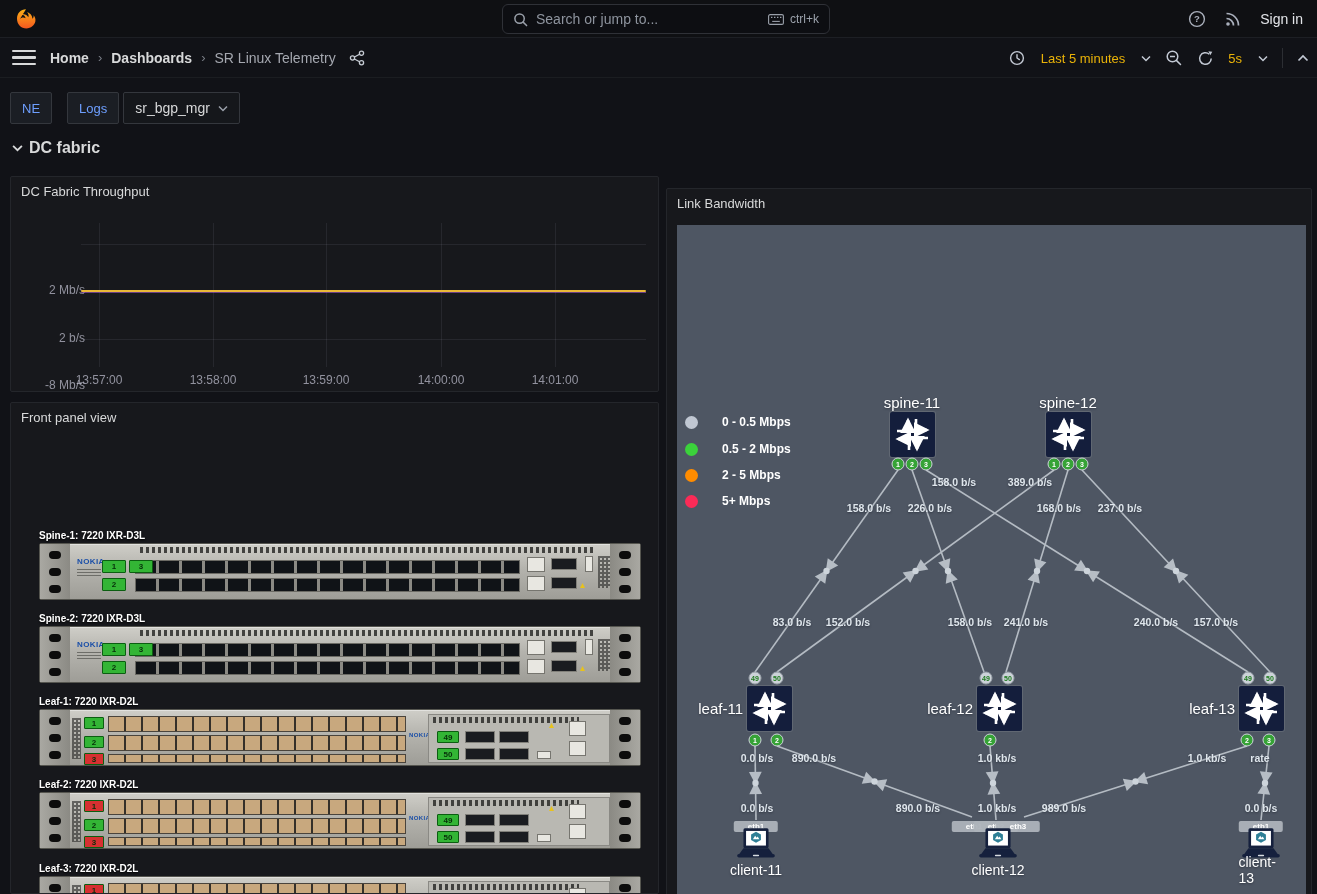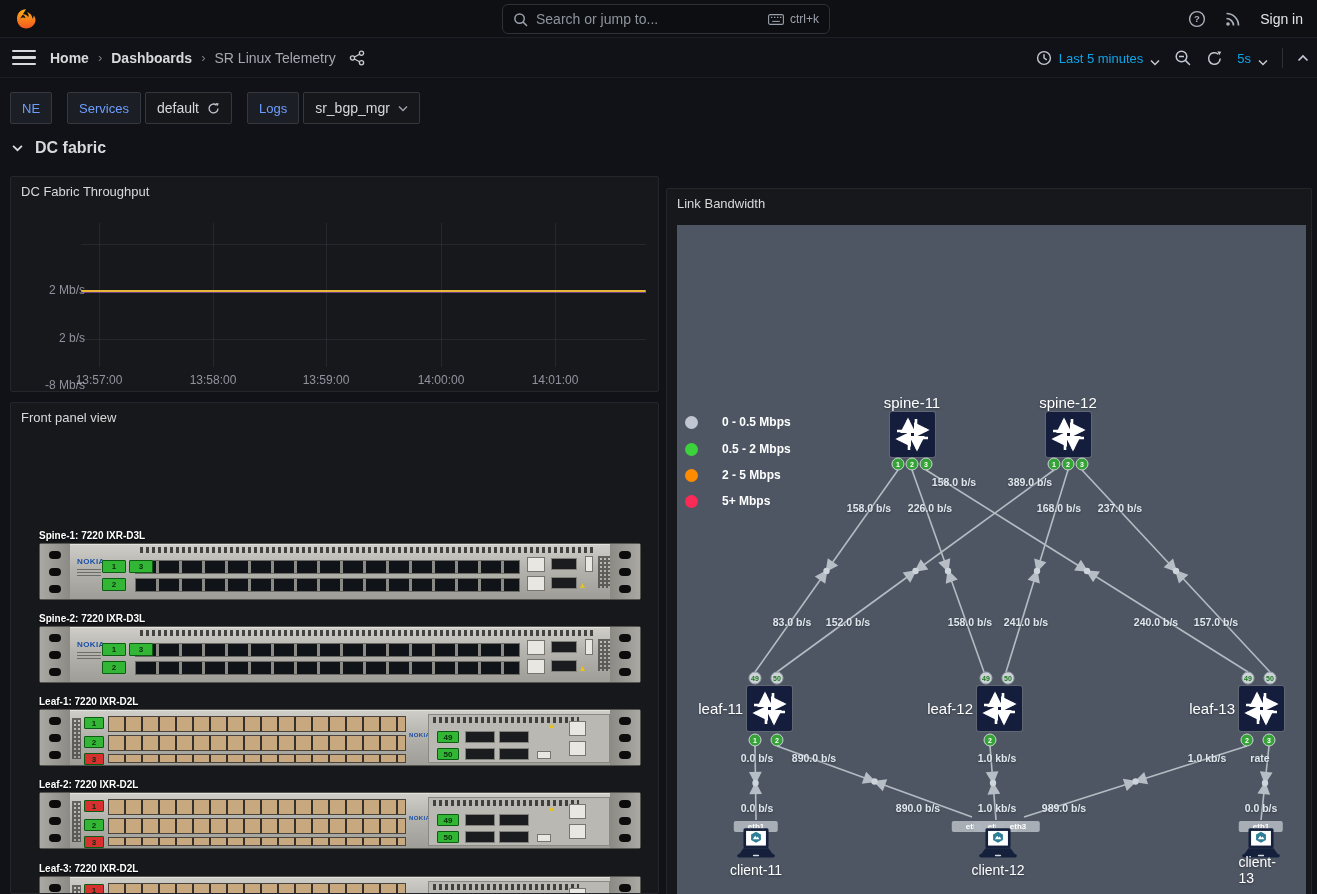--- a/index.html
+++ b/index.html
@@ -30,36 +30,36 @@
     background:#111217; border-bottom:1px solid #1b1d21;
     display:flex; align-items:center; }
   .burger { margin-left:12px; width:24px; height:24px; display:flex; flex-direction:column;
     justify-content:center; gap:4px; cursor:pointer; }
   .burger i { display:block; height:2.5px; background:#d8d9da; border-radius:1px; }
   .crumbs { display:flex; align-items:center; gap:9px; margin-left:14px; font-size:14px; }
   .crumb-b { color:#d8d9da; font-weight:700; }
   .crumb-sep { color:#7b7f88; font-size:13px; }
   .crumb-cur { color:#a5a8b0; }
   .tb-right { position:absolute; right:8px; top:0; height:40px; display:flex; align-items:center; gap:14px; color:#aab0bc; }
-  .tb-group { display:flex; align-items:flex-end; gap:7px; font-size:13px; color:#0ea5e9; cursor:pointer; }
+  .tb-group { display:flex; align-items:center; gap:16px; font-size:13px; color:#eab308; cursor:pointer; }
   .tb-div { width:1px; height:20px; background:#2c2e33; }
   svg.icon { display:block; }
 
   
   .vars { position:absolute; left:10px; top:92px; display:flex; gap:15px; }
   .vgroup { display:flex; gap:4px; }
   .vlabel { height:32px; display:flex; align-items:center; padding:0 11px;
     background:#1b1e24; border:1px solid #34373d; border-radius:2px;
     color:#6e9fff; font-size:13px; font-weight:500; cursor:pointer; }
   .vvalue { height:32px; display:flex; align-items:center; gap:8px; padding:0 11px;
     background:#15171b; border:1px solid #34373d; border-radius:2px;
     color:#d8d9da; font-size:14px; cursor:pointer; }
 
   
-  .section-row { position:absolute; left:12px; top:139px; display:flex; align-items:center; gap:12px; cursor:pointer; }
+  .section-row { position:absolute; left:12px; top:139px; display:flex; align-items:center; gap:6px; cursor:pointer; }
   .section-title { font-size:16px; font-weight:700; color:#d8d9da; }
 
   
   .panel { position:absolute; background:#17181c; border:1px solid #24262b; border-radius:2px; overflow:hidden; }
   .panel-title { position:absolute; top:7px; left:10px; font-size:13px; font-weight:500; color:#d8d9da; cursor:pointer; }
   #panel-throughput { left:10px; top:176px; width:649px; height:216px; }
   #panel-front      { left:10px; top:402px; width:649px; height:492px; }
   #panel-linkbw     { left:666px; top:188px; width:646px; height:718px; }
 
   
@@ -219,30 +219,20 @@
     <div class="tb-div"></div>
     <svg class="icon" width="12" height="8" viewBox="0 0 12 8">
       <polyline points="1.5,6.5 6,2 10.5,6.5" fill="none" stroke="#c3c9d4" stroke-width="1.7"></polyline>
     </svg>
   </div>
 </div>
 
 <div class="vars">
   <div class="vgroup">
     <div class="vlabel">NE</div>
-  </div>
-  <div class="vgroup">
-    <div class="vlabel">Services</div>
-    <div class="vvalue">
-      <span>default</span>
-      <svg class="icon" width="13" height="13" viewBox="0 0 14 14">
-        <path d="M11.8 7 a4.8 4.8 0 1 1 -1.6 -3.6" fill="none" stroke="#c3c9d4" stroke-width="1.4"></path>
-        <polygon points="9.4,1 12.8,1.5 11,4.5" fill="#c3c9d4"></polygon>
-      </svg>
-    </div>
   </div>
   <div class="vgroup">
     <div class="vlabel">Logs</div>
     <div class="vvalue">
       <span>sr_bgp_mgr</span>
       <svg class="icon" width="10" height="7" viewBox="0 0 10 7">
         <polyline points="1,1.5 5,5.5 9,1.5" fill="none" stroke="#9aa0aa" stroke-width="1.5"></polyline>
       </svg>
     </div>
   </div>

